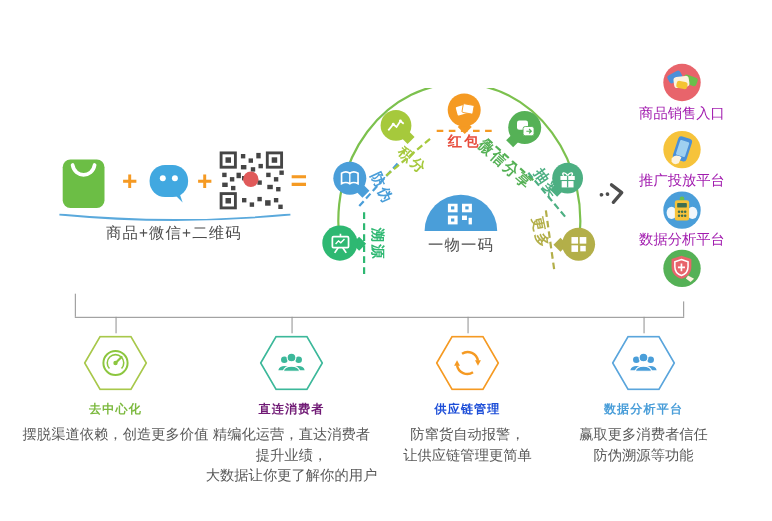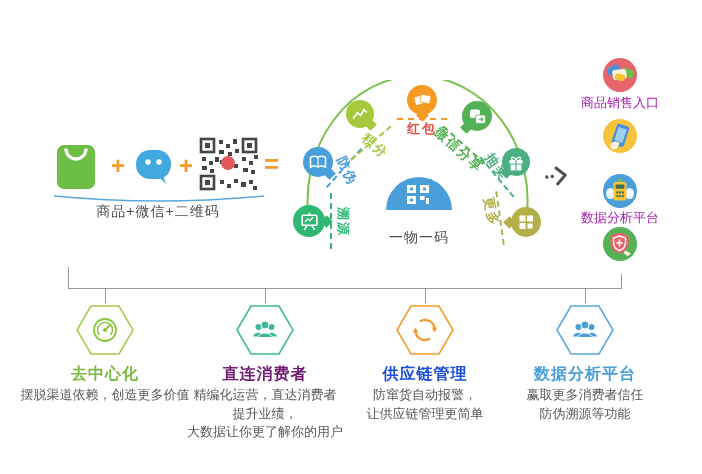--- a/index.html
+++ b/index.html
@@ -16,21 +16,21 @@
   .arc-label {
     position:absolute; font-size:13px; font-weight:bold; letter-spacing:2px; white-space:nowrap;
     transform:translate(-50%,-50%) rotate(var(--r,0deg)); z-index:6;
   }
   .dome { position:absolute; left:386px; top:177px; width:66px; height:33px;
     background:#4a9ed9; border-radius:33px 33px 0 0; display:flex; align-items:flex-end; justify-content:center; }
   .line { position:absolute; background:#999; }
   .hex { position:absolute; width:58px; height:50px; }
   .hex svg { position:absolute; left:0; top:0; }
   .hex .hicon { position:absolute; left:14px; top:10px; }
-  .feat-title { position:absolute; width:120px; text-align:center; font-size:16px; font-weight:bold; letter-spacing:1px; white-space:nowrap; }
+  .feat-title { position:absolute; width:120px; text-align:center; font-size:11px; font-weight:bold; letter-spacing:1px; white-space:nowrap; }
   .feat-desc { position:absolute; width:210px; text-align:center; font-size:13px; color:#595959; line-height:18.5px; white-space:nowrap; }
   .out-label { position:absolute; width:140px; text-align:center; font-size:13px; color:#a21caf; white-space:nowrap; }
   .out-icon { position:absolute; left:602px; }
 </style>
 </head>
 <body>
 
 <div class="stage">
 
   <div class="abs" style="left:55px; top:141px;">
@@ -183,21 +183,21 @@
       <rect x="0" y="0" width="9" height="8" fill="#fff"></rect>
         <rect x="3" y="2.6" width="3" height="2.8" fill="#4a9ed9"></rect>
       <rect x="13" y="0" width="9" height="8" fill="#fff"></rect>
         <rect x="16" y="2.6" width="3" height="2.8" fill="#4a9ed9"></rect>
       <rect x="0" y="11" width="9" height="8" fill="#fff"></rect>
         <rect x="3" y="13.6" width="3" height="2.8" fill="#4a9ed9"></rect>
       <rect x="13" y="11" width="4.5" height="4" fill="#fff"></rect>
       <rect x="19" y="13" width="3" height="6" fill="#fff"></rect>
     </svg>
   </div>
-  <div class="caption" style="left:384px; top:229px; width:70px;">一物一码</div>
+  <div class="caption" style="left:384px; top:214px; width:70px;">一物一码</div>
 
   <div class="abs" style="left:544px; top:163px; transform:rotate(-6deg);">
     <svg width="26" height="26" viewBox="0 0 26 26">
       <circle cx="3" cy="13" r="1.7" fill="#4d4d4d"></circle>
       <circle cx="8.5" cy="13" r="1.7" fill="#4d4d4d"></circle>
       <path d="M13,5 L21.5,13 L13,21" fill="none" stroke="#4d4d4d" stroke-width="3" stroke-linecap="round" stroke-linejoin="round"></path>
     </svg>
   </div>
 
   <div class="out-icon" style="top:57px;">
@@ -215,20 +215,21 @@
     <svg width="36" height="36" viewBox="0 0 36 36">
       <circle cx="18" cy="18" r="17" fill="#f6c33b"></circle>
       <g transform="rotate(18 18 17)">
         <rect x="12" y="6.5" width="13" height="21.5" rx="3" fill="#4a90d9"></rect>
         <rect x="14.2" y="9.8" width="8.6" height="14" rx="1" fill="#9fd0f0"></rect>
         <circle cx="18.5" cy="25.8" r="1.3" fill="#fff"></circle>
       </g>
       <path d="M8.5,26 q3.5,-4.5 9,-1 l-2.5,5.5 q-4.5,2 -6.5,-1.5 z" fill="#fdf3df"></path>
     </svg>
   </div>
+  <div class="out-label" style="left:550px; top:155px;">推广投放平台</div>
 
   <div class="out-icon" style="top:173px;">
     <svg width="36" height="36" viewBox="0 0 36 36">
       <circle cx="18" cy="18" r="17" fill="#4a9ed9"></circle>
       <ellipse cx="8.5" cy="20.5" rx="4.5" ry="5.5" fill="#ffffff" opacity="0.92"></ellipse>
       <ellipse cx="27.5" cy="20.5" rx="4.5" ry="5.5" fill="#ffffff" opacity="0.92"></ellipse>
       <circle cx="18" cy="7.8" r="2.2" fill="#6abf4b"></circle>
       <rect x="11.5" y="9" width="13" height="18.5" rx="2" fill="#f6c33b"></rect>
       <rect x="13.6" y="11.5" width="8.8" height="4.2" rx="0.8" fill="#3f6f4f"></rect>
       <g fill="#3f6f4f">

